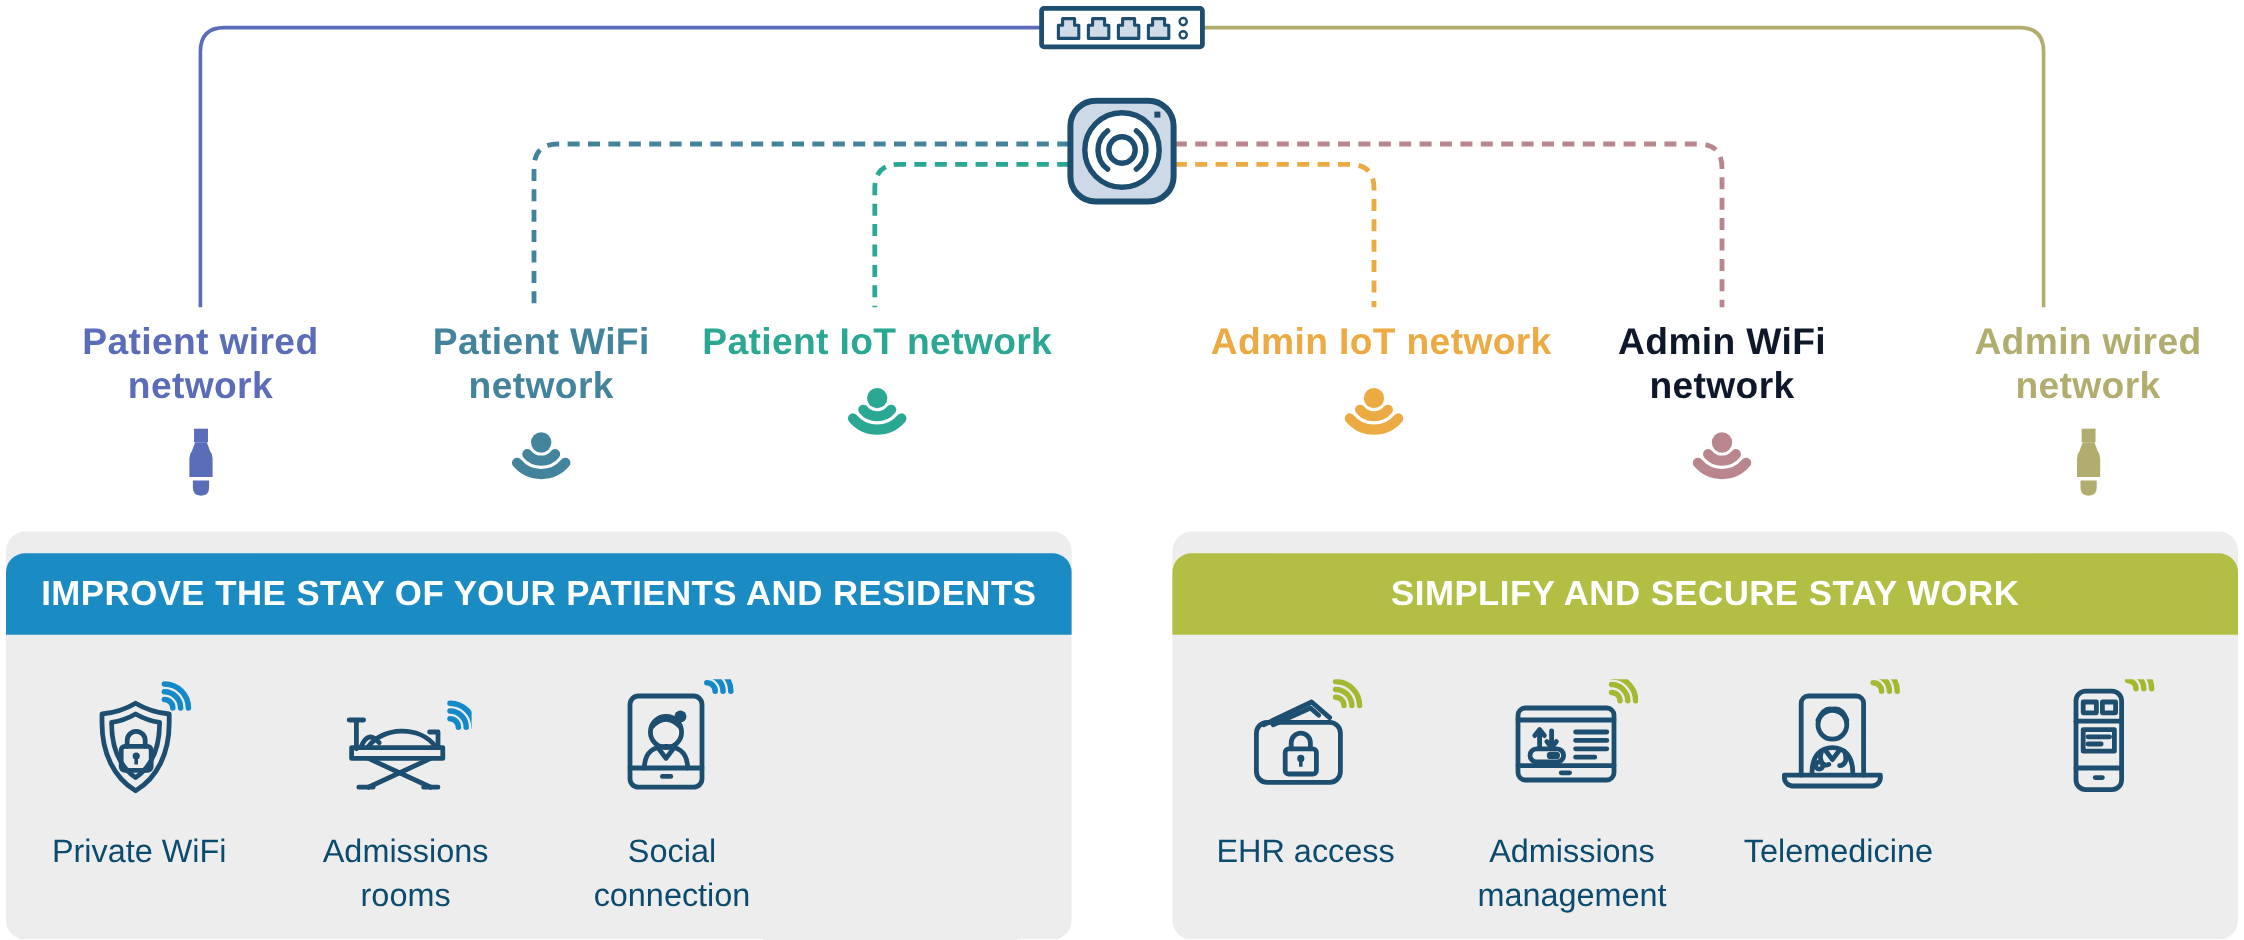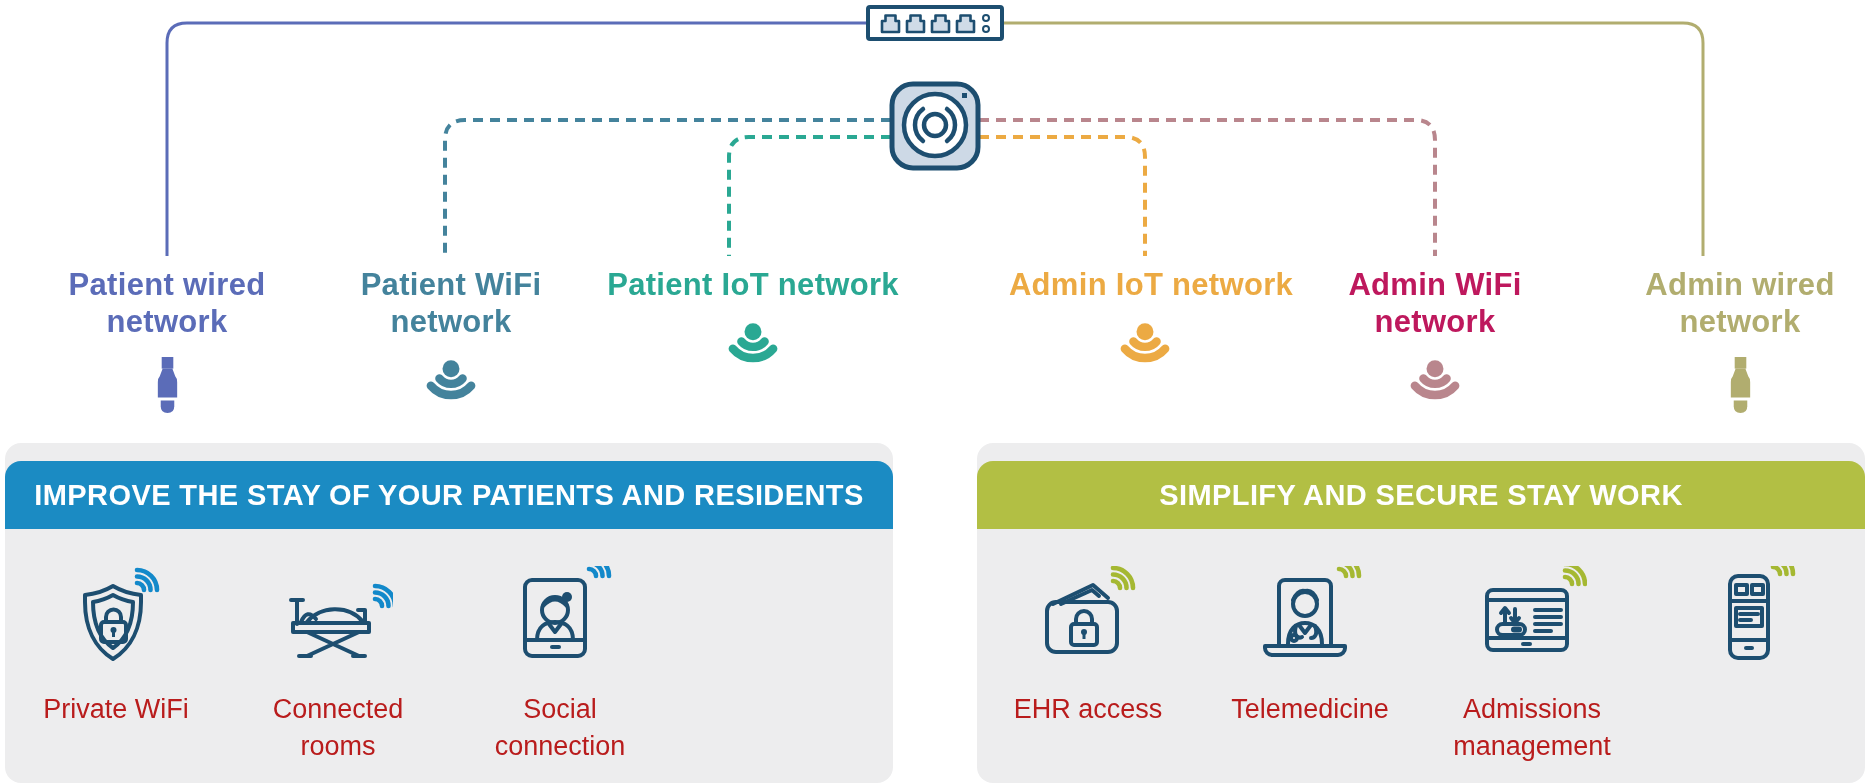--- a/index.html
+++ b/index.html
@@ -24,21 +24,21 @@
   .net-label{font-size:31px;font-weight:600;line-height:37px;letter-spacing:.3px;}
   .net-icon{margin-top:17px;height:60px;display:flex;justify-content:center;align-items:flex-start;}
 
   
   .panel{position:absolute;top:443px;width:888px;height:340px;border-radius:16px;background:#ededee;}
   .panel-header{height:68px;border-radius:16px 16px 0 0;display:flex;align-items:center;justify-content:center;margin-top:18px;}
   .panel-title{color:#ffffff;font-size:29px;font-weight:700;letter-spacing:.4px;}
   .panel-body{display:flex;padding-top:26px;}
   .svc{width:25%;display:flex;flex-direction:column;align-items:center;}
   .svc-icon{height:132px;display:flex;align-items:center;justify-content:center;}
-  .svc-label{margin-top:4px;color:#b91c1c;font-size:27px;line-height:37px;text-align:center;max-width:200px;}
+  .svc-label{margin-top:4px;color:#0c4a6e;font-size:27px;line-height:37px;text-align:center;max-width:200px;}
 
   svg .ln{fill:none;stroke:#1d4e70;stroke-width:4;stroke-linecap:round;stroke-linejoin:round;}
   svg .fl{fill:#1d4e70;stroke:none;}
   svg .sig{fill:none;stroke:currentColor;stroke-width:4.6;stroke-linecap:round;}
 </style>
 </head>
 <body>
 
 <div id="stage">
 
@@ -94,21 +94,21 @@
     <div class="net-label" style="color: rgb(68, 131, 156);">Patient WiFi network</div>
     <div class="net-icon" style="color: rgb(68, 131, 156);">
       <svg width="64" height="48" viewBox="-34 -11 68 48">
         <circle cx="0" cy="0" r="9" fill="currentColor"></circle>
         <path d="M-12.3 10.3 A16 16 0 0 0 12.3 10.3" fill="none" stroke="currentColor" stroke-width="9" stroke-linecap="round"></path>
         <path d="M-21.4 18 A28 28 0 0 0 21.4 18" fill="none" stroke="currentColor" stroke-width="9" stroke-linecap="round"></path>
       </svg>
     </div>
   </div>
 
-  <div class="net" style="left:603px">
+  <div class="net" style="left:581px">
     <div class="net-label" style="color: rgb(42, 168, 147);">Patient IoT network</div>
     <div class="net-icon" style="color: rgb(42, 168, 147);">
       <svg width="64" height="48" viewBox="-34 -11 68 48">
         <circle cx="0" cy="0" r="9" fill="currentColor"></circle>
         <path d="M-12.3 10.3 A16 16 0 0 0 12.3 10.3" fill="none" stroke="currentColor" stroke-width="9" stroke-linecap="round"></path>
         <path d="M-21.4 18 A28 28 0 0 0 21.4 18" fill="none" stroke="currentColor" stroke-width="9" stroke-linecap="round"></path>
       </svg>
     </div>
   </div>
 
@@ -117,21 +117,21 @@
     <div class="net-icon" style="color: rgb(236, 170, 67);">
       <svg width="64" height="48" viewBox="-34 -11 68 48">
         <circle cx="0" cy="0" r="9" fill="currentColor"></circle>
         <path d="M-12.3 10.3 A16 16 0 0 0 12.3 10.3" fill="none" stroke="currentColor" stroke-width="9" stroke-linecap="round"></path>
         <path d="M-21.4 18 A28 28 0 0 0 21.4 18" fill="none" stroke="currentColor" stroke-width="9" stroke-linecap="round"></path>
       </svg>
     </div>
   </div>
 
   <div class="net" style="left:1285px">
-    <div class="net-label" style="color: #be185d; text-align: center;">Admin WiFi network</div>
+    <div class="net-label" style="color: #0f172a; text-align: center;">Admin WiFi network</div>
     <div class="net-icon" style="color: rgb(185, 134, 141);">
       <svg width="64" height="48" viewBox="-34 -11 68 48">
         <circle cx="0" cy="0" r="9" fill="currentColor"></circle>
         <path d="M-12.3 10.3 A16 16 0 0 0 12.3 10.3" fill="none" stroke="currentColor" stroke-width="9" stroke-linecap="round"></path>
         <path d="M-21.4 18 A28 28 0 0 0 21.4 18" fill="none" stroke="currentColor" stroke-width="9" stroke-linecap="round"></path>
       </svg>
     </div>
   </div>
 
   <div class="net" style="left:1590px">
@@ -181,21 +181,21 @@
             <path class="ln" d="M82 44 v13 M82 44 h-7"></path>
             <path class="ln" d="M24 66 L76 90 M76 66 L24 90"></path>
             <path class="ln" d="M16 90 h12 M70 90 h12"></path>
             <g class="sig" transform="translate(92,40)">
               <path d="M0 -7 A7 7 0 0 1 7 0"></path>
                 <path d="M0 -13.5 A13.5 13.5 0 0 1 13.5 0"></path>
                 <path d="M0 -20 A20 20 0 0 1 20 0"></path>
             </g>
           </svg>
         </div>
-        <div class="svc-label">Connected rooms</div>
+        <div class="svc-label">Admissions rooms</div>
       </div>
 
       <div class="svc">
         <div class="svc-icon" style="color: rgb(19, 137, 202);">
           <svg width="110" height="110" viewBox="0 0 110 110">
             <rect class="ln" x="20" y="14" width="60" height="76" rx="7"></rect>
             <circle class="ln" cx="50" cy="44" r="13"></circle>
             <circle class="fl" cx="62" cy="31" r="5"></circle>
             <path class="ln" d="M38 40 Q50 27 62 40" stroke-width="5"></path>
             <path class="ln" d="M32 74 C32 60 41 56 50 56 C59 56 68 60 68 74"></path>
@@ -232,20 +232,42 @@
             <circle class="fl" cx="51" cy="66" r="3"></circle>
               <path class="fl" d="M49.5 66 h3 v7 h-3 z"></path>
             <g class="sig" transform="translate(80,22)">
               <path d="M0 -7 A7 7 0 0 1 7 0"></path>
                 <path d="M0 -13.5 A13.5 13.5 0 0 1 13.5 0"></path>
                 <path d="M0 -20 A20 20 0 0 1 20 0"></path>
             </g>
           </svg>
         </div>
         <div class="svc-label">EHR access</div>
+      </div>
+
+      <div class="svc">
+        <div class="svc-icon" style="color: rgb(165, 184, 50);">
+          <svg width="110" height="110" viewBox="0 0 110 110">
+            <rect class="ln" x="10" y="24" width="80" height="60" rx="6"></rect>
+            <path class="ln" d="M10 34 h80"></path>
+            <path class="ln" d="M10 72 h80"></path>
+            <rect class="fl" x="44" y="76" width="11" height="4" rx="2"></rect>
+            <path class="ln" d="M28 56 v-13 M24 47 l4 -5 l4 5" stroke-width="3.2"></path>
+            <path class="ln" d="M38 43 v13 M34 52 l4 5 l4 -5" stroke-width="3.2"></path>
+            <rect class="ln" x="20" y="58" width="28" height="11" rx="5.5" stroke-width="3.2"></rect>
+            <rect class="fl" x="34" y="60.5" width="11" height="6" rx="3"></rect>
+            <path class="ln" d="M58 44 h26 M58 51 h26 M58 58 h26 M58 65 h16" stroke-width="3.4"></path>
+            <g class="sig" transform="translate(88,18)">
+              <path d="M0 -7 A7 7 0 0 1 7 0"></path>
+                <path d="M0 -13.5 A13.5 13.5 0 0 1 13.5 0"></path>
+                <path d="M0 -20 A20 20 0 0 1 20 0"></path>
+            </g>
+          </svg>
+        </div>
+        <div class="svc-label">Admissions management</div>
       </div>
 
       <div class="svc">
         <div class="svc-icon" style="color: rgb(165, 184, 50);">
           <svg width="110" height="110" viewBox="0 0 110 110">
             <path class="ln" d="M24 80 V20 a6 6 0 0 1 6 -6 h40 a6 6 0 0 1 6 6 V80"></path>
             <path class="ln" d="M10 80 h80 v2 a7 7 0 0 1 -7 7 H17 a7 7 0 0 1 -7 -7 z"></path>
             <circle class="ln" cx="50" cy="38" r="12"></circle>
             <path class="ln" d="M38 34 Q43 23 50 25 Q58 23 62 34" stroke-width="3.4"></path>
             <path class="ln" d="M33 78 C33 63 41 57 50 57 C59 57 67 63 67 78"></path>
@@ -259,42 +281,20 @@
                 <path d="M0 -20 A20 20 0 0 1 20 0"></path>
             </g>
           </svg>
         </div>
         <div class="svc-label">Telemedicine</div>
       </div>
 
       <div class="svc">
         <div class="svc-icon" style="color: rgb(165, 184, 50);">
           <svg width="110" height="110" viewBox="0 0 110 110">
-            <rect class="ln" x="10" y="24" width="80" height="60" rx="6"></rect>
-            <path class="ln" d="M10 34 h80"></path>
-            <path class="ln" d="M10 72 h80"></path>
-            <rect class="fl" x="44" y="76" width="11" height="4" rx="2"></rect>
-            <path class="ln" d="M28 56 v-13 M24 47 l4 -5 l4 5" stroke-width="3.2"></path>
-            <path class="ln" d="M38 43 v13 M34 52 l4 5 l4 -5" stroke-width="3.2"></path>
-            <rect class="ln" x="20" y="58" width="28" height="11" rx="5.5" stroke-width="3.2"></rect>
-            <rect class="fl" x="34" y="60.5" width="11" height="6" rx="3"></rect>
-            <path class="ln" d="M58 44 h26 M58 51 h26 M58 58 h26 M58 65 h16" stroke-width="3.4"></path>
-            <g class="sig" transform="translate(88,18)">
-              <path d="M0 -7 A7 7 0 0 1 7 0"></path>
-                <path d="M0 -13.5 A13.5 13.5 0 0 1 13.5 0"></path>
-                <path d="M0 -20 A20 20 0 0 1 20 0"></path>
-            </g>
-          </svg>
-        </div>
-        <div class="svc-label">Admissions management</div>
-      </div>
-
-      <div class="svc">
-        <div class="svc-icon" style="color: rgb(165, 184, 50);">
-          <svg width="110" height="110" viewBox="0 0 110 110">
             <rect class="ln" x="31" y="10" width="38" height="82" rx="8"></rect>
             <rect class="ln" x="37" y="19" width="11" height="9" stroke-width="3.2"></rect>
             <rect class="ln" x="53" y="19" width="11" height="9" stroke-width="3.2"></rect>
             <path class="ln" d="M31 35 h38"></path>
             <rect class="ln" x="37" y="42" width="26" height="18" stroke-width="3.2"></rect>
             <path class="ln" d="M41 48 h18 M41 54 h11" stroke-width="3"></path>
             <path class="ln" d="M31 74 h38"></path>
             <rect class="fl" x="45" y="80" width="10" height="4" rx="2"></rect>
             <g class="sig" transform="translate(74,8)">
               <path d="M0 -7 A7 7 0 0 1 7 0"></path>

